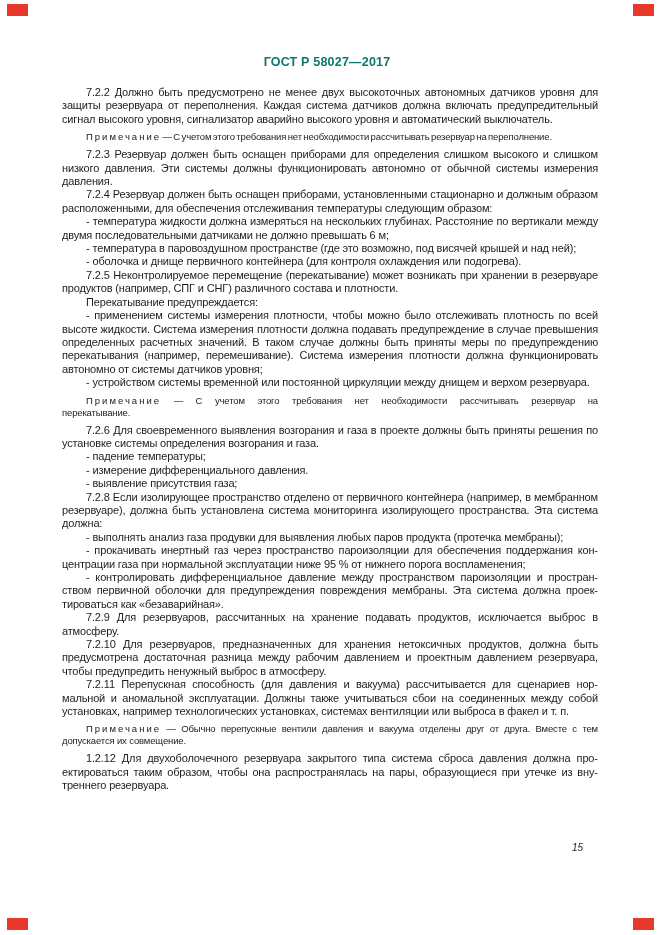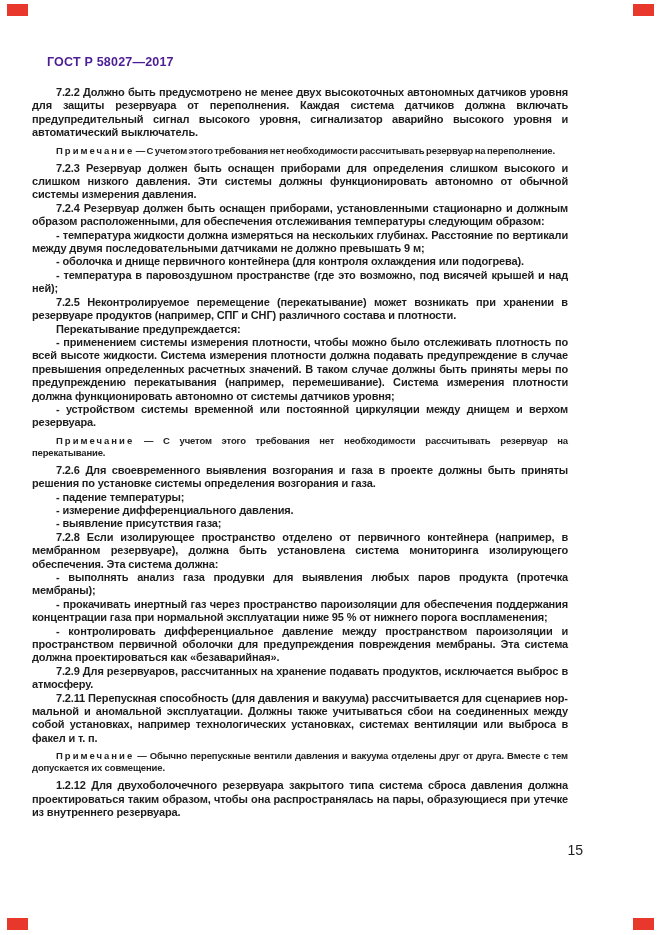--- a/index.html
+++ b/index.html
@@ -11,76 +11,76 @@
     color:#1d1d1d;
     overflow:hidden;
   }
   .corner { position:absolute; width:21px; height:12px; background:#e8382c; }
   .corner.tl { left:7px;  top:4px; }
   .corner.tr { right:7px; top:4px; }
   .corner.bl { left:7px;  bottom:5px; }
   .corner.br { right:7px; bottom:5px; }
 
   .doc-header {
-    position:absolute; left:47px; top:55px; width:536px;
-    text-align:left; font-weight:bold; font-size:12.5px;
-    letter-spacing:0.2px; color:#4c1d95;
+    position:absolute; left:59px; top:55px; width:536px;
+    text-align:center; font-weight:bold; font-size:12.5px;
+    letter-spacing:0.2px; color:#0f766e;
   }
   .content {
-    position:absolute; left:32px; top:86px; width:536px;
+    position:absolute; left:62px; top:86px; width:536px;
     font-size:11px; line-height:13.4px; letter-spacing:-0.15px;
     text-align:justify;
-    font-weight:bold;
   }
   .para { text-indent:24px; hyphens:manual; }
   .note {
     font-size:9.5px; line-height:12px;
     margin:5px 0; text-indent:24px; color:#222222;
   }
   .note-label { letter-spacing:2px; }
   .note-tight { word-spacing:-1px; }
   .note-spread { word-spacing:3.5px; }
   .page-number {
     position:absolute; left:47px; top:842px; width:536px;
-    text-align:right; font-size:14px; color:#1d1d1d;
+    text-align:right; font-size:10px; color:#1d1d1d;font-style:italic;
   }
 </style>
 </head>
 <body>
 
 <div class="page">
 
   <div class="corner tl"></div>
   <div class="corner tr"></div>
   <div class="corner bl"></div>
   <div class="corner br"></div>
 
   <div class="doc-header">ГОСТ Р 58027—2017</div>
 
   <div class="content">
     <div class="para">7.2.2 Должно быть предусмотрено не менее двух высокоточных автономных датчиков уровня для защиты резервуара от переполнения. Каждая система датчиков должна включать предупредительный сигнал высокого уровня, сигнализатор аварийно высокого уровня и автоматический выключатель.</div>
     <div class="note note-tight"><span class="note-label">Примечание</span><span> — С учетом этого требования нет необходимости рассчитывать резервуар на переполнение.</span></div>
     <div class="para">7.2.3 Резервуар должен быть оснащен приборами для определения слишком высокого и слишком низкого давления. Эти системы должны функционировать автономно от обычной системы измерения давления.</div>
     <div class="para">7.2.4 Резервуар должен быть оснащен приборами, установленными стационарно и должным об­разом расположенными, для обеспечения отслеживания температуры следующим образом:</div>
-    <div class="para">- температура жидкости должна измеряться на нескольких глубинах. Расстояние по вертикали между двумя последовательными датчиками не должно превышать 9 м;</div>
+    <div class="para">- температура жидкости должна измеряться на нескольких глубинах. Расстояние по вертикали между двумя последовательными датчиками не должно превышать 6 м;</div>
+    <div class="para">- температура в паровоздушном пространстве (где это возможно, под висячей крышей и над ней);</div>
     <div class="para">- оболочка и днище первичного контейнера (для контроля охлаждения или подогрева).</div>
-    <div class="para">- температура в паровоздушном пространстве (где это возможно, под висячей крышей и над ней);</div>
     <div class="para">7.2.5 Неконтролируемое перемещение (перекатывание) может возникать при хранении в резерву­аре продуктов (например, СПГ и СНГ) различного состава и плотности.</div>
     <div class="para">Перекатывание предупреждается:</div>
     <div class="para">- применением системы измерения плотности, чтобы можно было отслеживать плотность по всей высоте жидкости. Система измерения плотности должна подавать предупреждение в случае превыше­ния определенных расчетных значений. В таком случае должны быть приняты меры по предупрежде­нию перекатывания (например, перемешивание). Система измерения плотности должна функциониро­вать автономно от системы датчиков уровня;</div>
     <div class="para">- устройством системы временной или постоянной циркуляции между днищем и верхом резервуара.</div>
     <div class="note note-spread"><span class="note-label">Примечание</span><span> — С учетом этого требования нет необходимости рассчитывать резервуар на перекатывание.</span></div>
     <div class="para">7.2.6 Для своевременного выявления возгорания и газа в проекте должны быть приняты решения по установке системы определения возгорания и газа.</div>
     <div class="para">- падение температуры;</div>
     <div class="para">- измерение дифференциального давления.</div>
     <div class="para">- выявление присутствия газа;</div>
-    <div class="para">7.2.8 Если изолирующее пространство отделено от первичного контейнера (например, в мембран­ном резервуаре), должна быть установлена система мониторинга изолирующего обеспечения. Эта си­стема должна:</div>
+    <div class="para">7.2.8 Если изолирующее пространство отделено от первичного контейнера (например, в мембран­ном резервуаре), должна быть установлена система мониторинга изолирующего пространства. Эта си­стема должна:</div>
     <div class="para">- выполнять анализ газа продувки для выявления любых паров продукта (протечка мембраны);</div>
     <div class="para">- прокачивать инертный газ через пространство пароизоляции для обеспечения поддержания кон­центрации газа при нормальной эксплуатации ниже 95 % от нижнего порога воспламенения;</div>
     <div class="para">- контролировать дифференциальное давление между пространством пароизоляции и простран­ством первичной оболочки для предупреждения повреждения мембраны. Эта система должна проек­тироваться как «безаварийная».</div>
     <div class="para">7.2.9 Для резервуаров, рассчитанных на хранение подавать продуктов, исключается выброс в атмосферу.</div>
+    <div class="para">7.2.10 Для резервуаров, предназначенных для хранения нетоксичных продуктов, должна быть предусмотрена достаточная разница между рабочим давлением и проектным давлением резервуара, чтобы предупредить ненужный выброс в атмосферу.</div>
     <div class="para">7.2.11 Перепускная способность (для давления и вакуума) рассчитывается для сценариев нор­мальной и аномальной эксплуатации. Должны также учитываться сбои на соединенных между собой установках, например технологических установках, системах вентиляции или выброса в факел и т. п.</div>
     <div class="note"><span class="note-label">Примечание</span><span> — Обычно перепускные вентили давления и вакуума отделены друг от друга. Вместе с тем допускается их совмещение.</span></div>
     <div class="para">1.2.12 Для двухоболочечного резервуара закрытого типа система сброса давления должна про­ектироваться таким образом, чтобы она распространялась на пары, образующиеся при утечке из вну­треннего резервуара.</div>
   </div>
 
   <div class="page-number">15</div>
 </div>
 
 </body></html>

